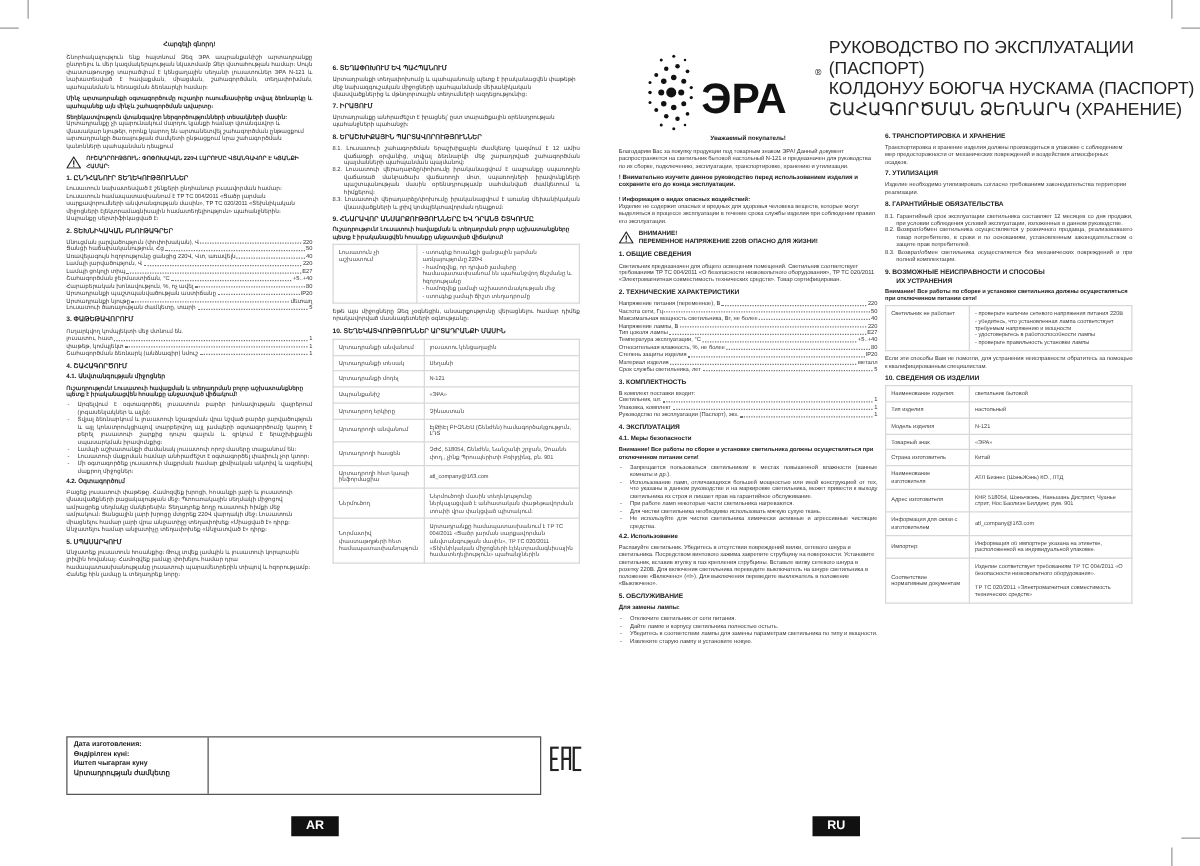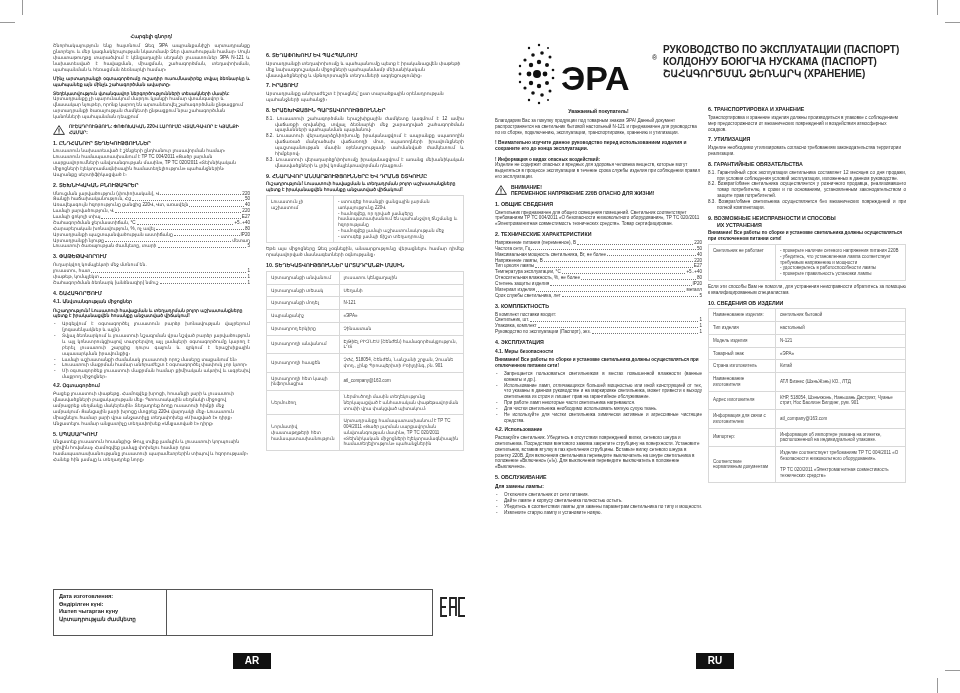--- a/index.html
+++ b/index.html
@@ -23,21 +23,21 @@
   .warn svg { flex: 0 0 auto; }
   table.t { width: 100%; border-collapse: collapse; margin-top: 2px; }
   table.t td { border: 0.6px solid #d8d8d8; padding: 3px 4px; vertical-align: middle; font-size: 4.5px; color: #444; }
   table.t td.l { width: 34%; }
   .trouble td { vertical-align: top !important; }
   .date-box { position: absolute; left: 53px; top: 589px; width: 380px; height: 47px; border: 1px solid #555; display: flex; }
   .date-box .lbl { width: 113px; border-right: 1px solid #555; padding: 3px 5px; font-weight: bold; font-size: 5.6px; line-height: 1.38; color: #222; }
   .eac { position: absolute; left: 440px; top: 597px; }
   .lang { position: absolute; top: 653px; background: #111; color: #fff; font-weight: bold; font-size: 10px; text-align: center; width: 38px; height: 16px; line-height: 16px; }
   .logo { position: absolute; left: 517px; top: 40px; }
-  .titles { position: absolute; left: 663px; top: 44px; font-size: 10px; line-height: 1.18; color: #222; font-weight: bold; }
+  .titles { position: absolute; left: 663px; top: 29px; font-size: 14px; line-height: 1.18; color: #222; }
   .center { text-align: center; }
   .just { text-align: justify; }
 </style>
 </head>
 <body>
 
 <div class="crop" style="left:22px;top:0;width:1px;height:15px;"></div>
 <div class="crop" style="left:0;top:22px;width:15px;height:1px;"></div>
 <div class="crop" style="left:937px;top:0;width:1px;height:15px;"></div>
 <div class="crop" style="left:945px;top:22px;width:15px;height:1px;"></div>
@@ -455,13 +455,13 @@
     <tr>
           <td class="l">Соответствие нормативным документам</td>
           <td style="white-space:pre-line;">Изделие соответствует требованиям ТР ТС 004/2011 «О безопасности низковольтного оборудования».
 
 ТР ТС 020/2011 «Электромагнитная совместимость технических средств»</td>
         </tr>
   </tbody>
     </table>
 </div>
 
-<div class="lang" style="left:696px;">RU</div>
+<div class="lang" style="left:650px;">RU</div>
 
 </body></html>

